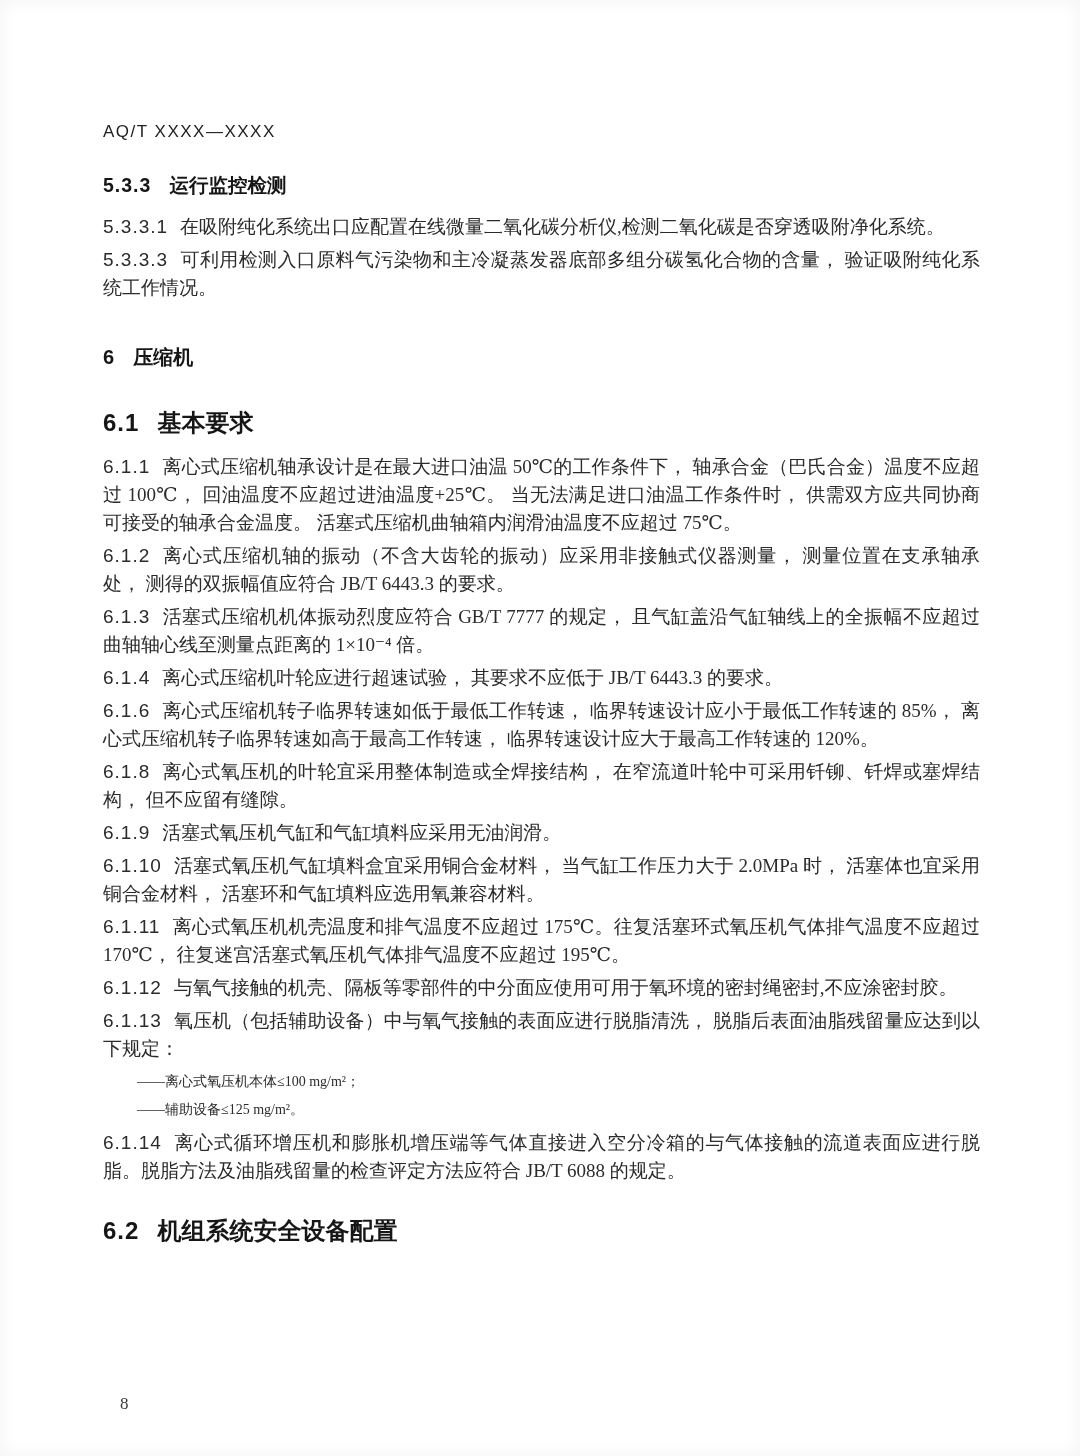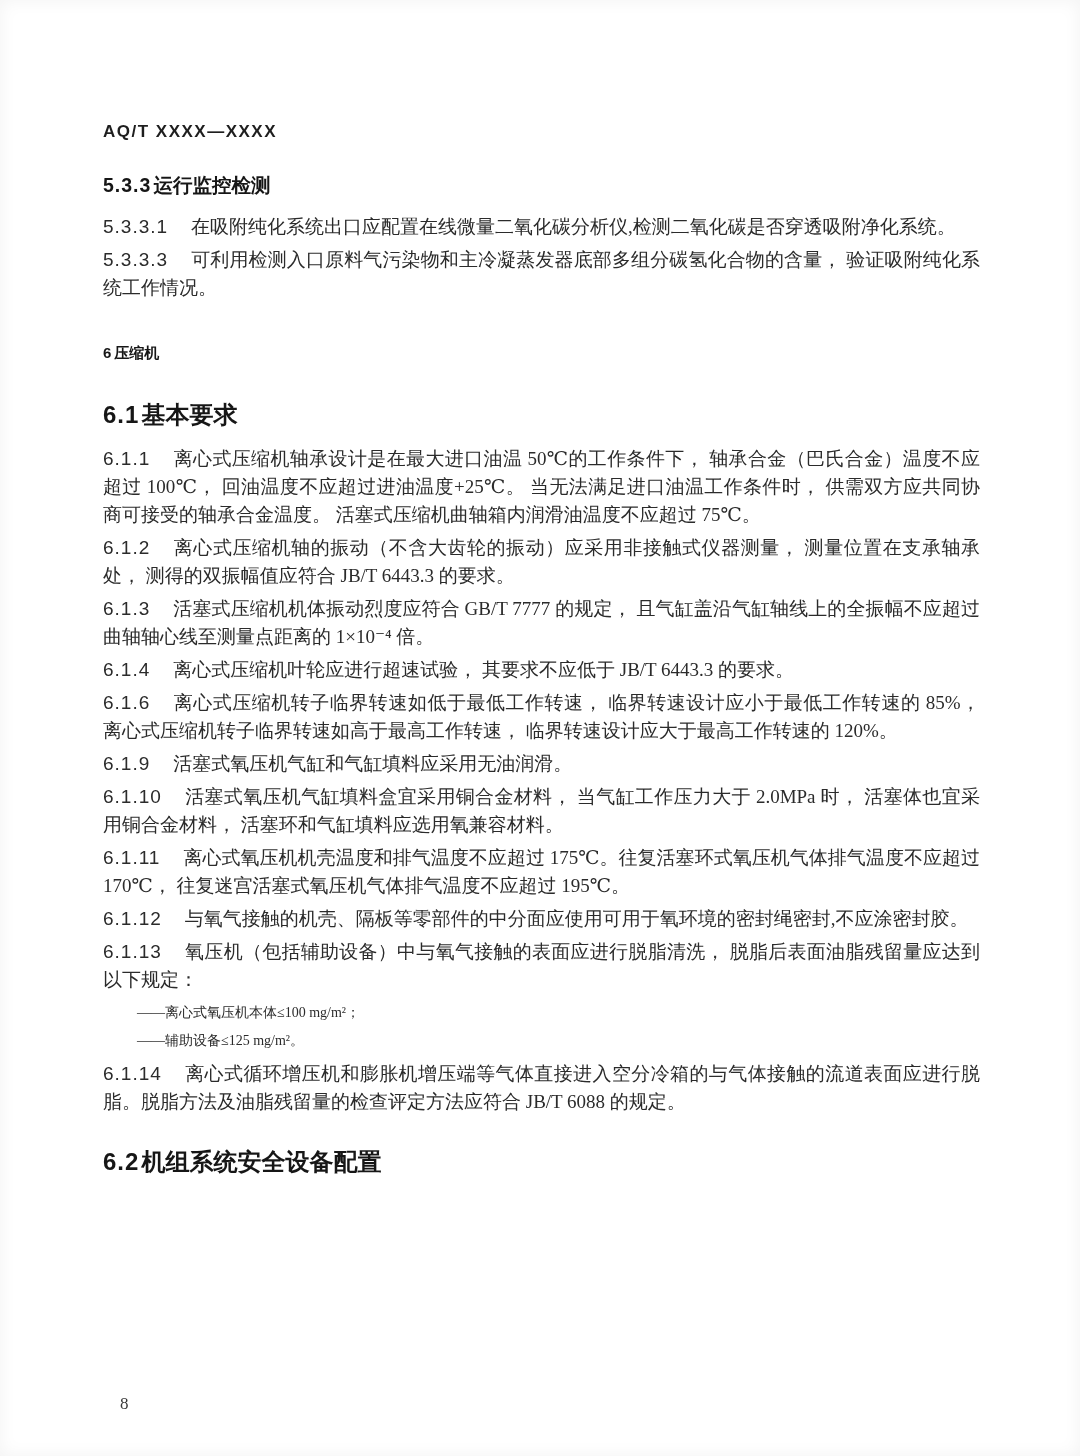--- a/index.html
+++ b/index.html
@@ -16,46 +16,46 @@
     color: #2b2b2b;
     box-shadow: inset 0 0 18px rgba(0,0,0,0.05);
   }
   .content {
     position: absolute;
     left: 103px; right: 100px; top: 122px;
   }
   .doc-header {
     font-family: "Liberation Sans", "DejaVu Sans", sans-serif;
     font-size: 17px;
-    font-weight: 700;
+    font-weight: 400;
     letter-spacing: 1.5px;
     color: #1e1e1e;
     margin-bottom: 20px;
   }
   .h-sec {
     font-family: "Liberation Sans", "DejaVu Sans", sans-serif;
     font-weight: 700;
     color: #161616;
     margin: 0;
   }
   .h-lvl3 { font-size: 19.5px; margin: 30px 0 14px 0; }
-  .h-lvl1 { font-size: 15px; margin: 42px 0 0 0; }
+  .h-lvl1 { font-size: 20px; margin: 42px 0 0 0; }
   .h-lvl2 { font-size: 24px;   margin: 36px 0 14px 0; }
   .h-bottom { margin-top: 30px; }
-  .h-sec .num { margin-right: 2px; letter-spacing: 1px; }
+  .h-sec .num { margin-right: 18px; letter-spacing: 1px; }
   .clause {
     font-size: 19px;
     line-height: 28px;
     text-align: justify;
     margin: 5px 0;
   }
   .clause .num {
     font-family: "Liberation Sans", "DejaVu Sans", sans-serif;
     letter-spacing: 1px;
-    margin-right: 23px;
+    margin-right: 12px;
     white-space: nowrap;
   }
   .list-item {
     font-size: 14px;
     line-height: 28px;
     margin: 0 0 0 34px;
     text-align: left;
   }
   .page-number {
     position: absolute;
@@ -88,20 +88,21 @@
     <p class="clause"><span class="num">6.1.2</span><span>离心式压缩机轴的振动（不含大齿轮的振动）应采用非接触式仪器测量， 测量位置在支承轴承处， 测得的双振幅值应符合 JB/T 6443.3 的要求。</span></p>
 
     <p class="clause"><span class="num">6.1.3</span><span>活塞式压缩机机体振动烈度应符合 GB/T 7777 的规定， 且气缸盖沿气缸轴线上的全振幅不应超过曲轴轴心线至测量点距离的 1×10⁻⁴ 倍。</span></p>
 
     <p class="clause"><span class="num">6.1.4</span><span>离心式压缩机叶轮应进行超速试验， 其要求不应低于 JB/T 6443.3 的要求。</span></p>
 
 
     <p class="clause"><span class="num">6.1.6</span><span>离心式压缩机转子临界转速如低于最低工作转速， 临界转速设计应小于最低工作转速的 85%， 离心式压缩机转子临界转速如高于最高工作转速， 临界转速设计应大于最高工作转速的 120%。</span></p>
 
 
+    <p class="clause"><span class="num">6.1.8</span><span>离心式氧压机的叶轮宜采用整体制造或全焊接结构， 在窄流道叶轮中可采用钎铆、钎焊或塞焊结构， 但不应留有缝隙。</span></p>
 
     <p class="clause"><span class="num">6.1.9</span><span>活塞式氧压机气缸和气缸填料应采用无油润滑。</span></p>
 
     <p class="clause"><span class="num">6.1.10</span><span>活塞式氧压机气缸填料盒宜采用铜合金材料， 当气缸工作压力大于 2.0MPa 时， 活塞体也宜采用铜合金材料， 活塞环和气缸填料应选用氧兼容材料。</span></p>
 
     <p class="clause"><span class="num">6.1.11</span><span>离心式氧压机机壳温度和排气温度不应超过 175℃。往复活塞环式氧压机气体排气温度不应超过 170℃， 往复迷宫活塞式氧压机气体排气温度不应超过 195℃。</span></p>
 
     <p class="clause"><span class="num">6.1.12</span><span>与氧气接触的机壳、隔板等零部件的中分面应使用可用于氧环境的密封绳密封,不应涂密封胶。</span></p>
 
     <p class="clause"><span class="num">6.1.13</span><span>氧压机（包括辅助设备）中与氧气接触的表面应进行脱脂清洗， 脱脂后表面油脂残留量应达到以下规定：</span></p>

